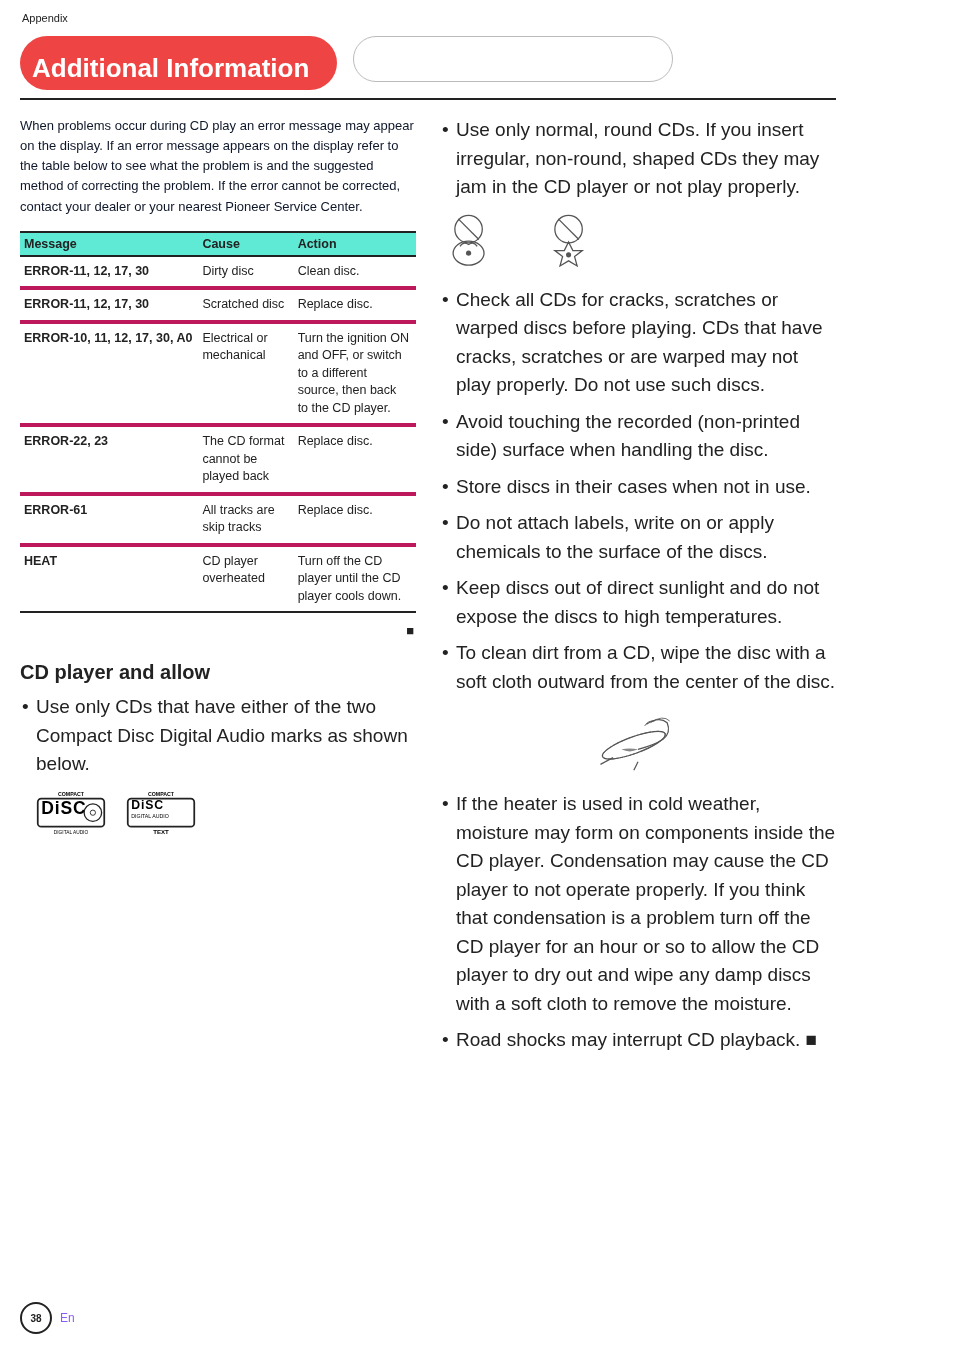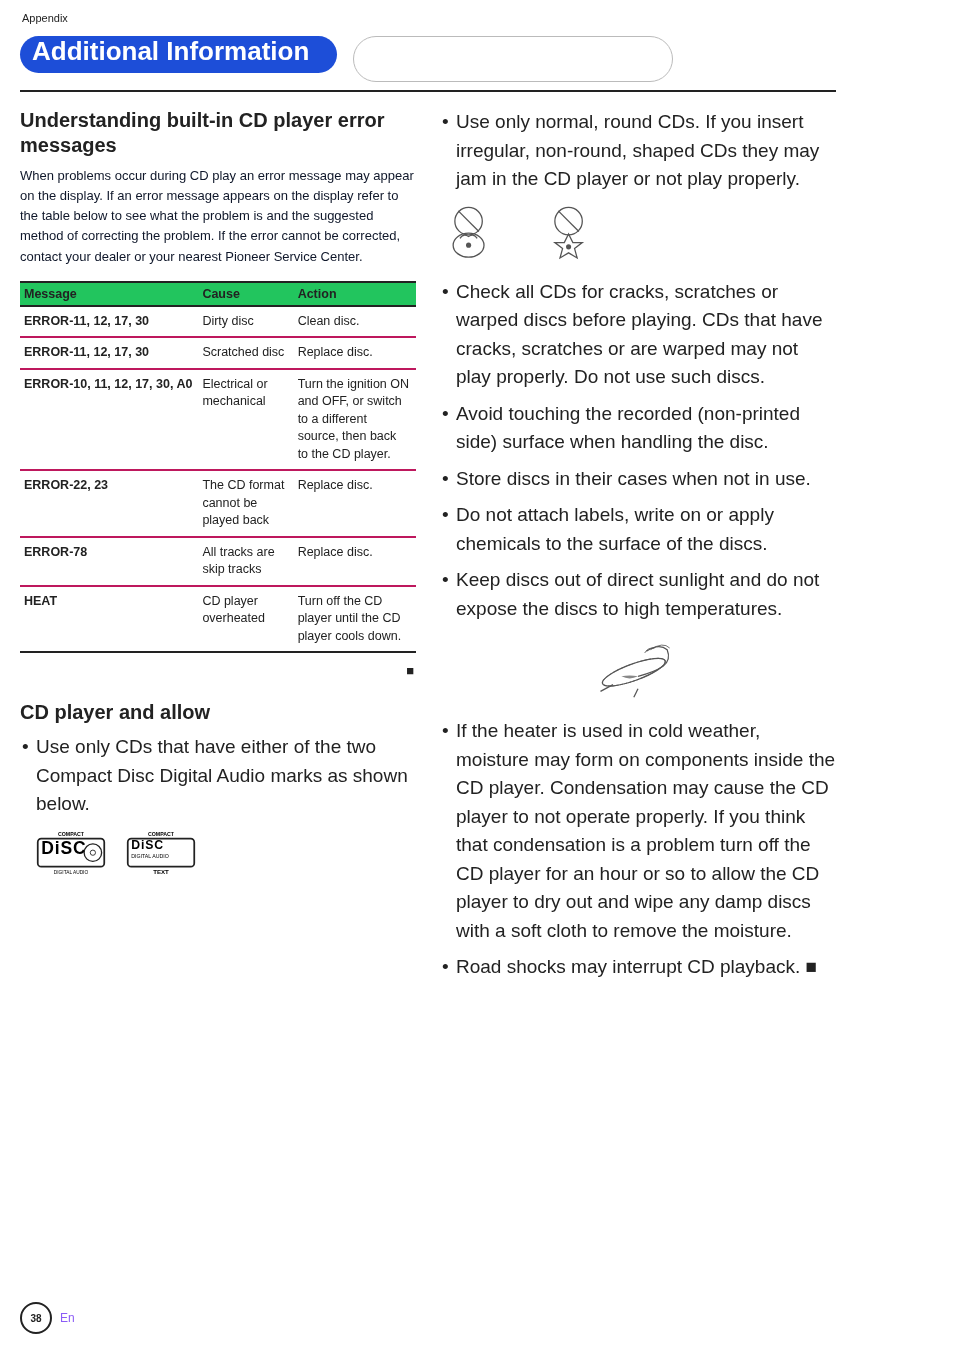--- a/index.html
+++ b/index.html
@@ -23,23 +23,23 @@
     .appendix-label {
       font-size: 11px;
       position: absolute;
       top: 12px;
       left: 22px;
       color: #222;
     }
 
     .title-badge {
       display: flex;
-      background: #1d4ed8;
+      background: #ef4444;
       border-radius: 28px;
-      padding: 0 28px 6px 12px;
+      padding: 17px 28px 6px 12px;
       margin-top: 28px;
       margin-left: 20px;
     }
 
     .title-badge-text {
       color: #fff;
       font-size: 26px;
       font-weight: bold;
       white-space: nowrap;
     }
@@ -110,27 +110,27 @@
       font-size: 12.5px;
       margin-bottom: 10px;
     }
 
     .error-table th {
       text-align: left;
       font-weight: bold;
       padding: 4px 6px 4px 4px;
       border-top: 2px solid #222;
       border-bottom: 2px solid #222;
-      background: #22c55e;
+      background: #5eead4;
     }
 
     .error-table td {
       padding: 6px 6px 6px 4px;
       vertical-align: top;
-      border-bottom: 2px solid #be185d;
+      border-bottom: 4px solid #be185d;
       line-height: 1.4;
     }
 
     .error-table tr:last-child td {
       border-bottom: 2px solid #222;
     }
 
     .msg-cell {
       font-weight: bold;
       white-space: nowrap;
@@ -253,21 +253,20 @@
     </div>
     <div class="header-right-box"></div>
   </div>
 
   <hr class="divider-line">
 
   <div class="main-content">
 
     <div class="left-col">
 
-      <h2 class="section-heading">Understanding built-in CD player error messages</h2>
       <p class="section-intro">When problems occur during CD play an error message may appear on the display. If an error message appears on the display refer to the table below to see what the problem is and the suggested method of correcting the problem. If the error cannot be corrected, contact your dealer or your nearest Pioneer Service Center.</p>
 
       <table class="error-table">
         <thead>
           <tr>
             <th>Message</th>
             <th>Cause</th>
             <th>Action</th>
           </tr>
         </thead>
@@ -286,21 +285,21 @@
               <td class="msg-cell">ERROR-10, 11, 12, 17, 30, A0</td>
               <td>Electrical or mechanical</td>
               <td>Turn the ignition ON and OFF, or switch to a different source, then back to the CD player.</td>
             </tr>
             <tr>
               <td class="msg-cell">ERROR-22, 23</td>
               <td>The CD format cannot be played back</td>
               <td>Replace disc.</td>
             </tr>
             <tr>
-              <td class="msg-cell">ERROR-78</td>
+              <td class="msg-cell">ERROR-61</td>
               <td>All tracks are skip tracks</td>
               <td>Replace disc.</td>
             </tr>
             <tr>
               <td class="msg-cell">HEAT</td>
               <td>CD player overheated</td>
               <td>Turn off the CD player until the CD player cools down.</td>
             </tr>
           </tbody>
       </table>
@@ -378,20 +377,21 @@
           <circle cx="20" cy="50" r="3" fill="#555"></circle>
         </svg>
       </div>
 
       <ul class="bullet-list">
         <li>Check all CDs for cracks, scratches or warped discs before playing. CDs that have cracks, scratches or are warped may not play properly. Do not use such discs.</li>
         <li>Avoid touching the recorded (non-printed side) surface when handling the disc.</li>
         <li>Store discs in their cases when not in use.</li>
         <li>Do not attach labels, write on or apply chemicals to the surface of the discs.</li>
         <li>Keep discs out of direct sunlight and do not expose the discs to high temperatures.</li>
+        <li>To clean dirt from a CD, wipe the disc with a soft cloth outward from the center of the disc.</li>
       </ul>
 
       <svg class="cleaning-img" viewBox="0 0 120 80">
 
         <ellipse cx="55" cy="45" rx="40" ry="10" fill="none" stroke="#555" stroke-width="1.5" transform="rotate(-20,55,45)"></ellipse>
         <ellipse cx="55" cy="45" rx="40" ry="10" fill="none" stroke="#555" stroke-width="1" stroke-dasharray="3,2" transform="rotate(-20,55,45)"></ellipse>
 
         <path d="M70 20 Q85 10 95 18 Q100 30 90 38 Q80 45 60 50" fill="none" stroke="#555" stroke-width="1.5"></path>
         <path d="M75 18 Q90 8 98 16" fill="none" stroke="#555" stroke-width="1"></path>
         <path d="M68 22 Q72 15 80 16" fill="none" stroke="#555" stroke-width="1"></path>

